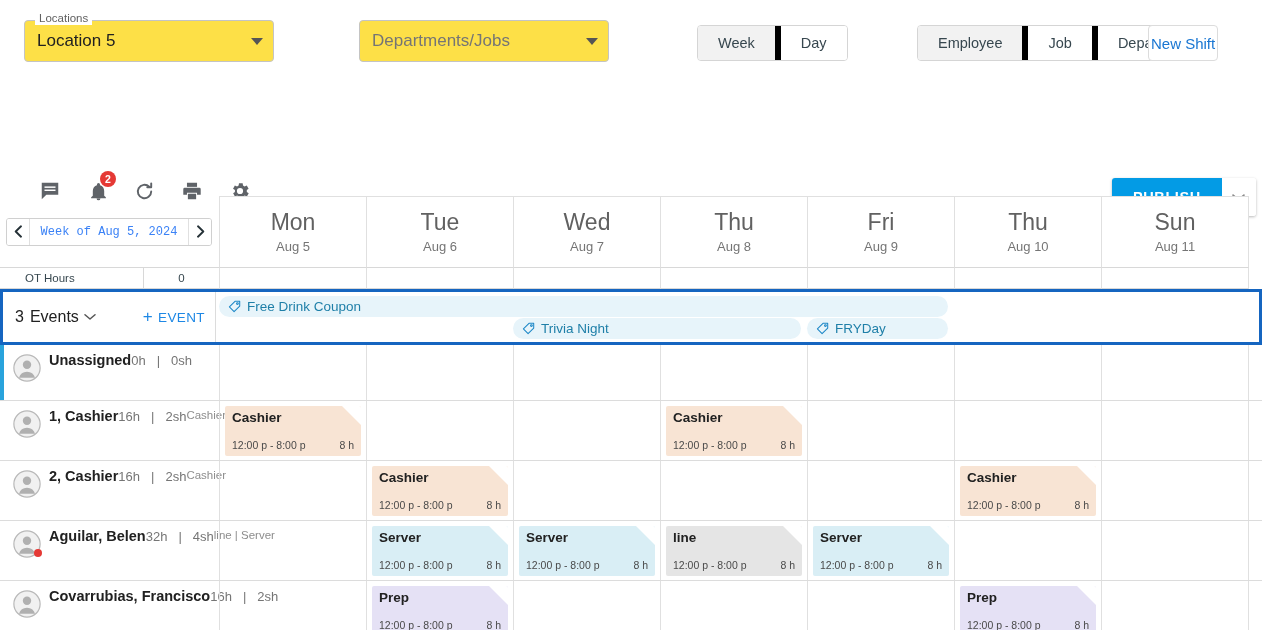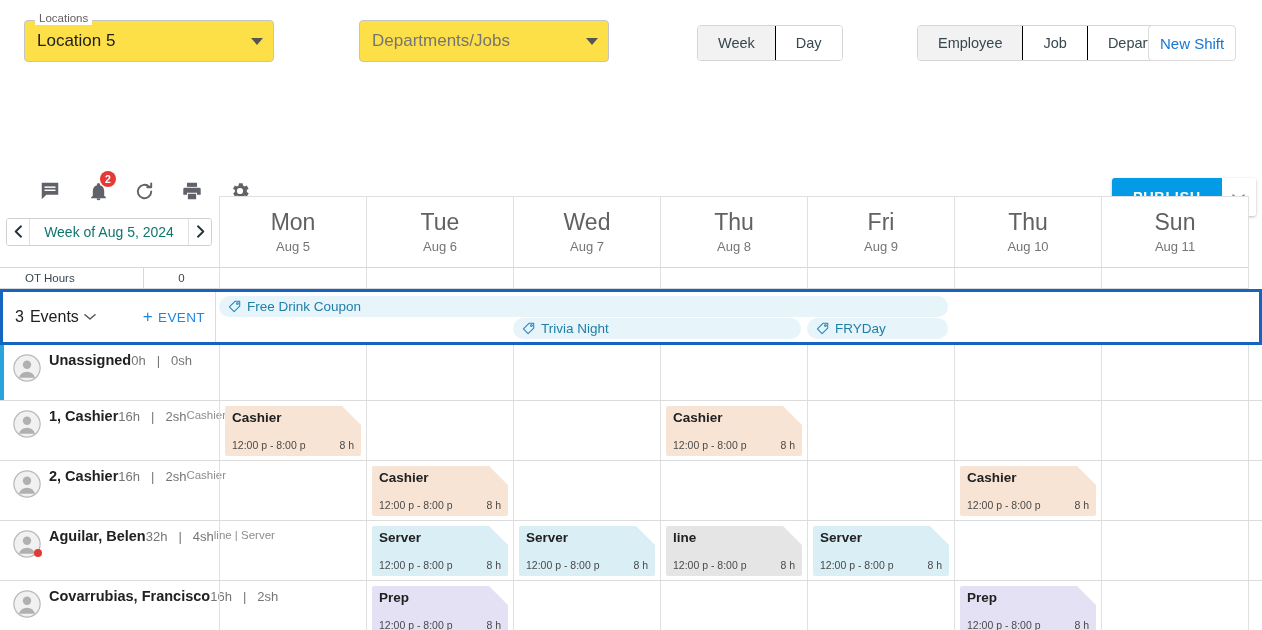--- a/index.html
+++ b/index.html
@@ -72,36 +72,36 @@
     overflow: hidden;
     background: #fff;
     height: 36px;
   }
   .seg-btn {
     display: flex; align-items: center; justify-content: center;
     font-size: 14.5px;
     color: #37474f;
     padding: 0 20px;
     background: #fff;
-    border-right: 1px solid #000000;
+    border-right: 6px solid #000000;
     height: 100%;
     white-space: nowrap;
   }
   .seg-btn:last-child { border-right: none; }
   .seg-btn.active { background: #f2f2f2; font-weight: normal; }
 
   #weekday-seg { left: 697px; top: 25px; }
   #viewmode-seg { left: 917px; top: 25px; }
 
   #new-shift-btn {
     position: absolute;
     left: 1148px; top: 25px;
     height: 36px;
     display: flex; align-items: center; justify-content: center;
-    padding: 0 11px;
+    padding: 0 2px;
     border: 1px solid #dcdcdc;
     border-radius: 4px;
     background: #fff;
     color: #1976d2;
     font-size: 15px;
     white-space: nowrap;
   }
 
   
   .icon-row {
@@ -186,25 +186,26 @@
   .wk-arrow {
     width: 22px;
     display: flex; align-items: center; justify-content: center;
     color: #263238;
     font-size: 14px;
     background: #fff;
   }
   #week-label {
     flex: 1;
     display: flex; align-items: center; justify-content: center;
-    font-size: 14px;
-    color: #0f766e;
+    font-size: 12px;
+    color: #3b82f6;
     border-left: 1px solid #e0e0e0;
     border-right: 1px solid #e0e0e0;
     white-space: nowrap;
+    font-family: Liberation Mono, monospace;
   }
   .day-head {
     height: 71px;
     border-left: 1px solid #e0e0e0;
     border-top: 1px solid #e0e0e0;
     display: flex; flex-direction: column;
     align-items: center; justify-content: center;
     background: #fff;
   }
   #header-row .day-col:last-child .day-head { border-right: 1px solid #e0e0e0; }

